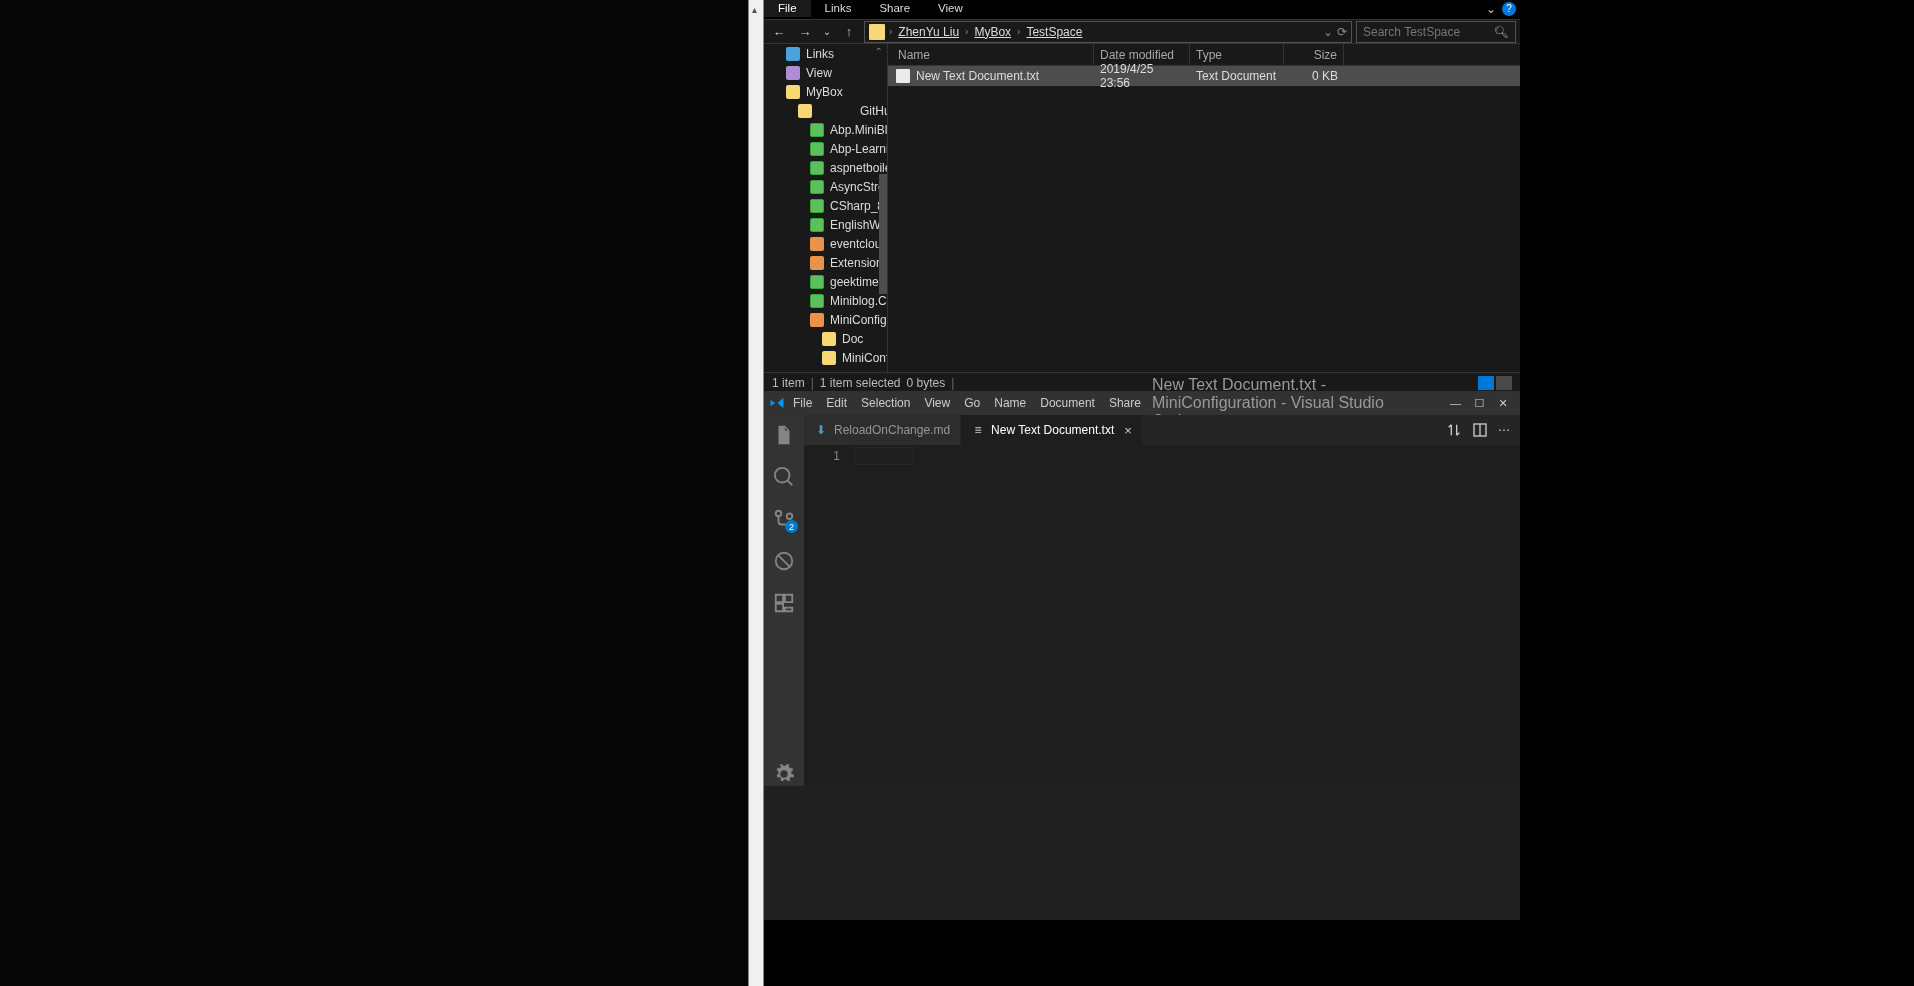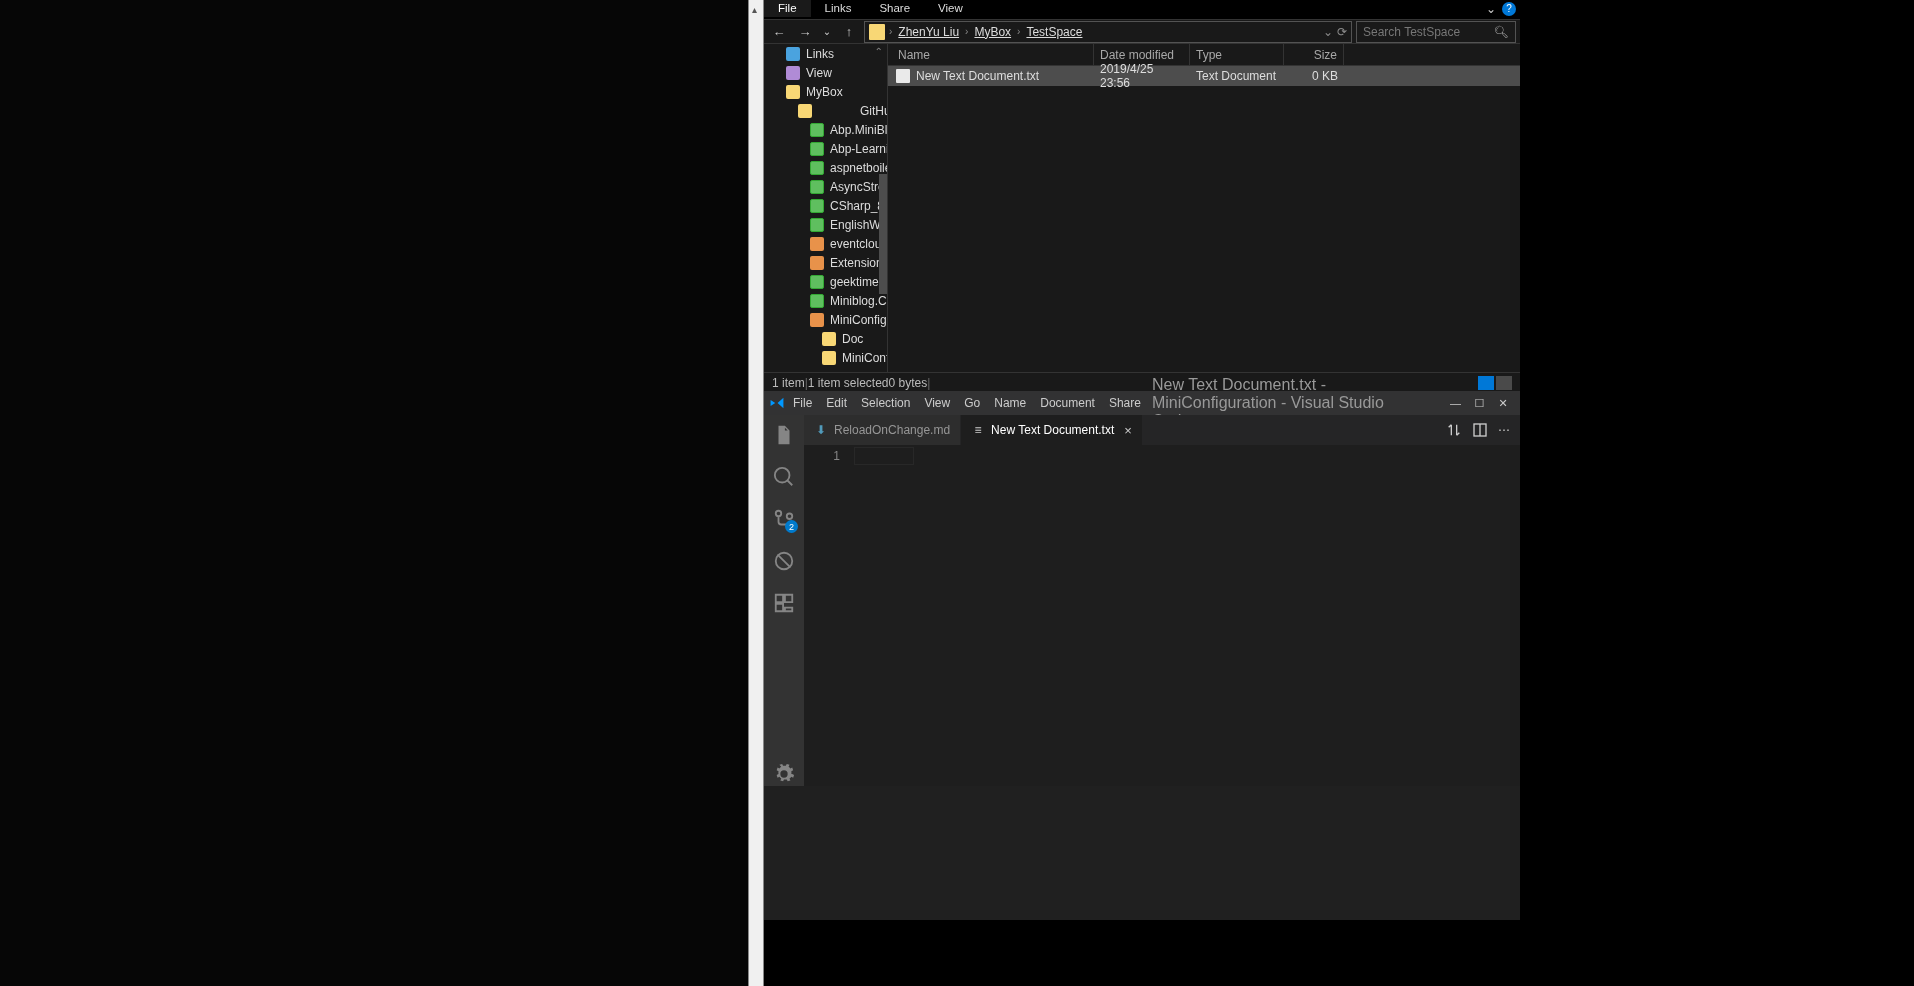--- a/index.html
+++ b/index.html
@@ -57,21 +57,21 @@
 .col-type { width: 94px; }
 .col-size { width: 60px; text-align: right; justify-content: flex-end; }
 .file-row { display: flex; height: 20px; align-items: center; background: #4d4d4d; }
 .file-row .cell { font-size: 12px; color: #ddd; padding: 0 6px; }
 .file-row .c-name { width: 206px; display: flex; align-items: center; gap: 6px; padding-left: 8px; }
 .file-row .c-date { width: 96px; }
 .file-row .c-type { width: 94px; }
 .file-row .c-size { width: 60px; text-align: right; }
 .file-ic { width: 14px; height: 14px; background: #eaeaea; border-radius: 1px; }
 
-.status-bar { height: 20px; background: #191919; border-top: 1px solid #333; display: flex; align-items: center; padding: 0 8px; color: #bbb; font-size: 11.5px; gap: 0; }
+.status-bar { height: 20px; background: #191919; border-top: 1px solid #333; display: flex; align-items: center; padding: 0 8px; color: #bbb; font-size: 11.5px; gap: 6px; }
 .status-bar .sep { color: #666; }
 .status-bar .spacer { flex: 1; }
 .view-toggle { display: flex; gap: 2px; }
 .view-toggle span { width: 16px; height: 14px; background: #4a4a4a; display: inline-block; }
 .view-toggle span.active { background: #0078d7; }
 
 
 .vscode { position: absolute; left: 0; top: 391px; width: 756px; height: 395px; background: #252526; }
 
 .title-bar { height: 24px; background: #323233; display: flex; align-items: center; padding: 0 6px; gap: 2px; }

